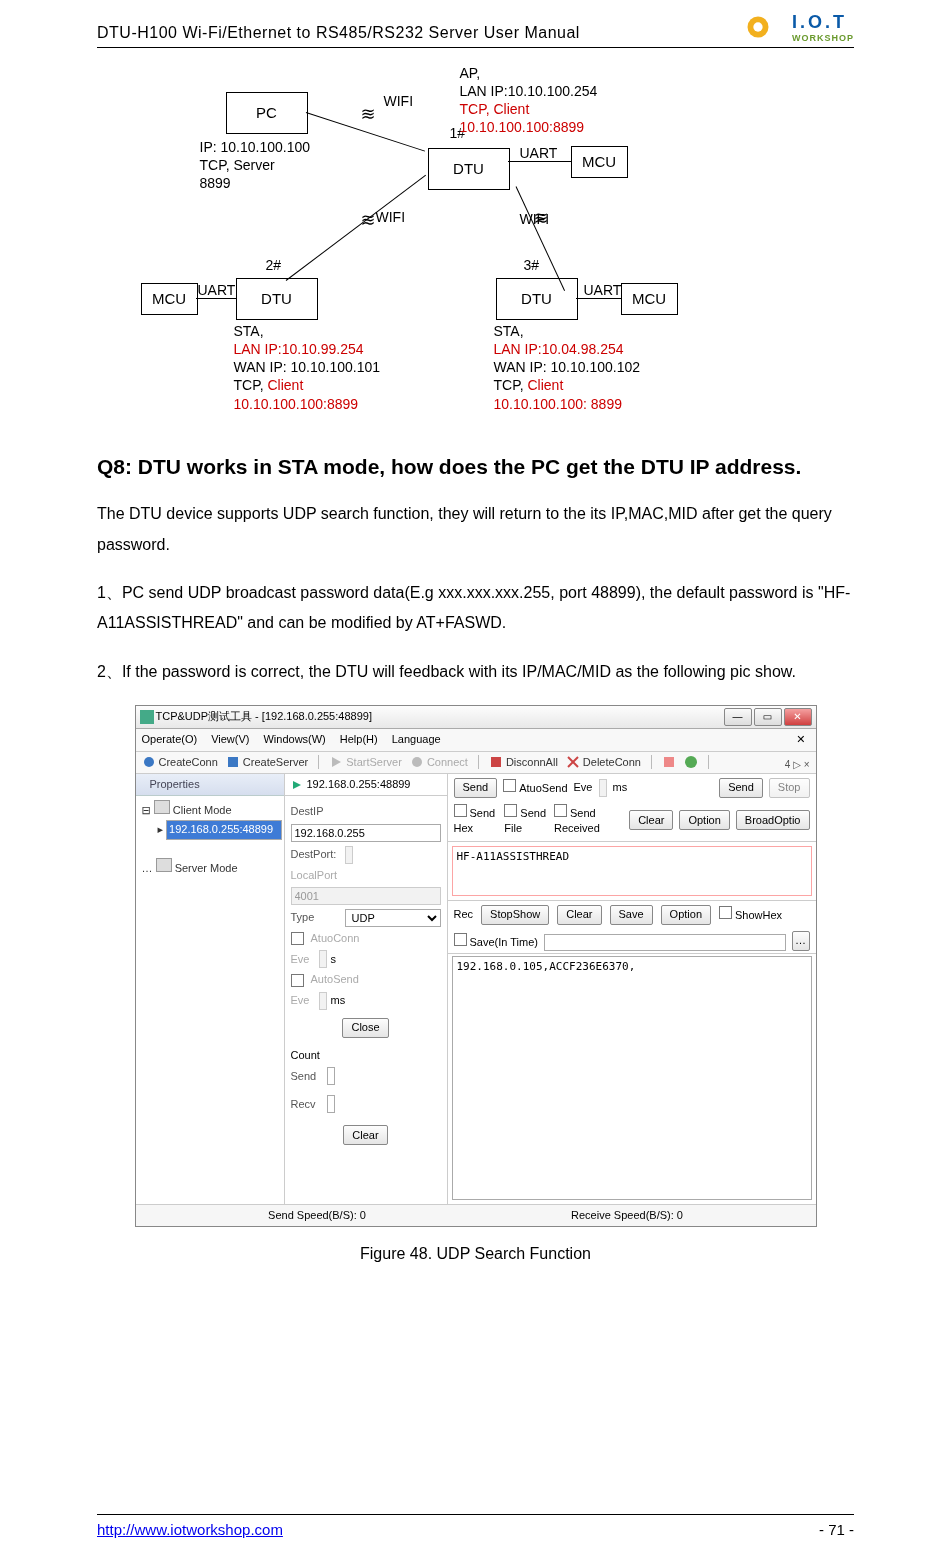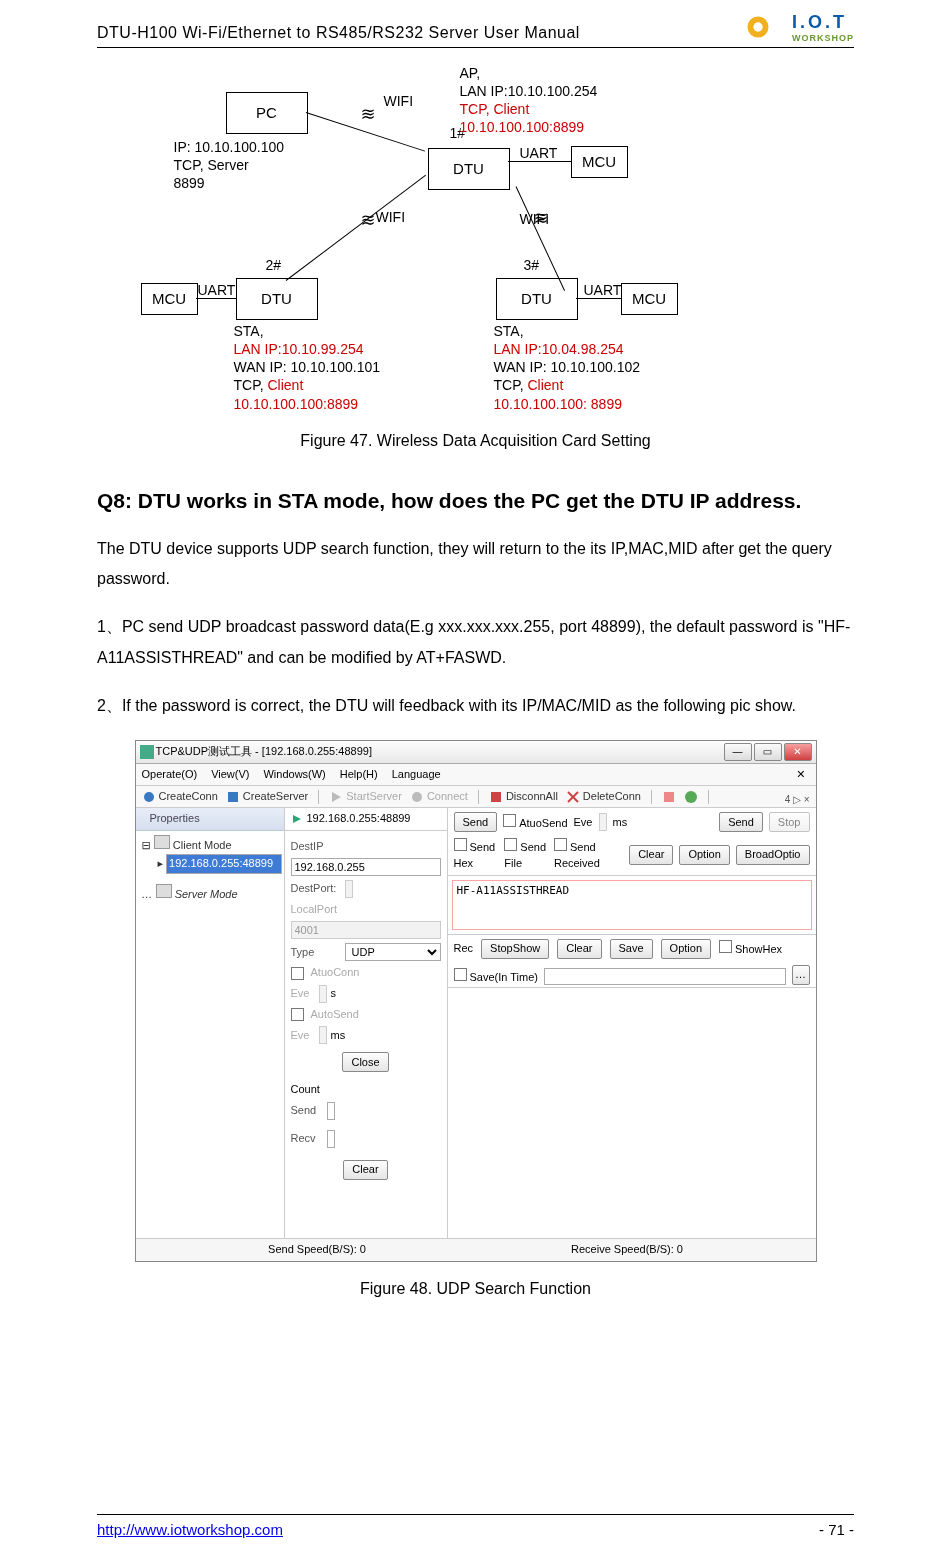--- a/index.html
+++ b/index.html
@@ -357,21 +357,21 @@
     <div class="line" style="left:80px; top:220px; width:40px; height:1px;"></div>
     <div class="lbl" style="left:82px; top:203px;">UART</div>
 
     <div class="line" style="left:460px; top:220px; width:45px; height:1px;"></div>
     <div class="lbl" style="left:468px; top:203px;">UART</div>
 
     <div class="lbl" style="left:334px; top:46px;">1#</div>
     <div class="lbl" style="left:150px; top:178px;">2#</div>
     <div class="lbl" style="left:408px; top:178px;">3#</div>
 
-    <div class="lbl" style="left:58px; top:60px;">
+    <div class="lbl" style="left:84px; top:60px;">
       <span>IP: 10.10.100.100</span><br>
       <span>TCP, Server</span><br>
       <span>8899</span>
     </div>
     <div class="lbl" style="left:344px; top:-14px;">
       <span>AP,</span><br>
       <span>LAN IP:10.10.100.254</span><br>
       <span class="red">TCP, Client</span><br>
       <span class="red">10.10.100.100:8899</span>
     </div>
@@ -384,21 +384,20 @@
     </div>
     <div class="lbl" style="left:378px; top:244px;">
       <span>STA,</span><br>
       <span class="red">LAN IP:10.04.98.254</span><br>
       <span>WAN IP: 10.10.100.102</span><br>
       <span>TCP, </span><span class="red">Client</span><br>
       <span class="red">10.10.100.100: 8899</span>
     </div>
   </div>
 
-  <div class="fig-caption">Figure 47.    Wireless Data Acquisition Card Setting</div>
 
   <h2>Q8: DTU works in STA mode, how does the PC get the DTU IP address.</h2>
   <p class="body">The DTU device supports UDP search function, they will return to the its IP,MAC,MID after get the query password.</p>
   <p class="body">1、PC send  UDP broadcast password data(E.g xxx.xxx.xxx.255, port 48899), the default password is "HF-A11ASSISTHREAD" and can be modified by AT+FASWD.</p>
   <p class="body">2、If the password is correct, the DTU will feedback with its IP/MAC/MID as the following pic show.</p>
 
   <div class="tool-shot">
     <div class="shot-titlebar">
       <span style="display:flex;align-items:center;gap:2px;">
         <svg width="14" height="14">
@@ -477,21 +476,21 @@
     </div>
     <div class="top-pill">4 ▷ ×</div>
 
     <div class="shot-body">
 
       <div class="s-left">
         <div class="s-left-title">Properties</div>
         <div class="tree">
           <div>⊟ <span class="mini-icon"></span> <span>Client Mode</span></div>
           <div class="indent">▸ <span class="sel">192.168.0.255:48899</span></div>
-          <div style="margin-top:10px;font-style:italic;">… <span class="mini-icon"></span> <span>Server Mode</span></div>
+          <div style="margin-top:18px;">… <span class="mini-icon"></span> <span>Server Mode</span></div>
         </div>
       </div>
 
       <div class="s-mid">
         <div class="s-mid-title">
           <svg width="12" height="12">
               <polygon points="2,2 10,6 2,10" fill="#2a7"></polygon>
             </svg>
           <span style="margin-left:4px;">192.168.0.255:48899</span>
         </div>
@@ -578,20 +577,21 @@
           <span class="btn">Clear</span>
           <span class="btn">Save</span>
           <span class="btn">Option</span>
           <span><span class="chk"></span><span>ShowHex</span></span>
         </div>
         <div class="s-r-savein">
           <span><span class="chk"></span><span>Save(In Time)</span></span>
           <div class="savebox"></div>
           <span class="btn" style="width:16px;padding:0;">…</span>
         </div>
+        <div class="s-r-recbox"><span>192.168.0.105,ACCF236E6370,</span></div>
       </div>
     </div>
 
     <div class="shot-status">
       <span>Send Speed(B/S): 0</span>
       <span>Receive Speed(B/S): 0</span>
     </div>
   </div>
 
   <div class="fig-caption" style="margin-top:16px;">Figure 48.    UDP Search Function</div>

